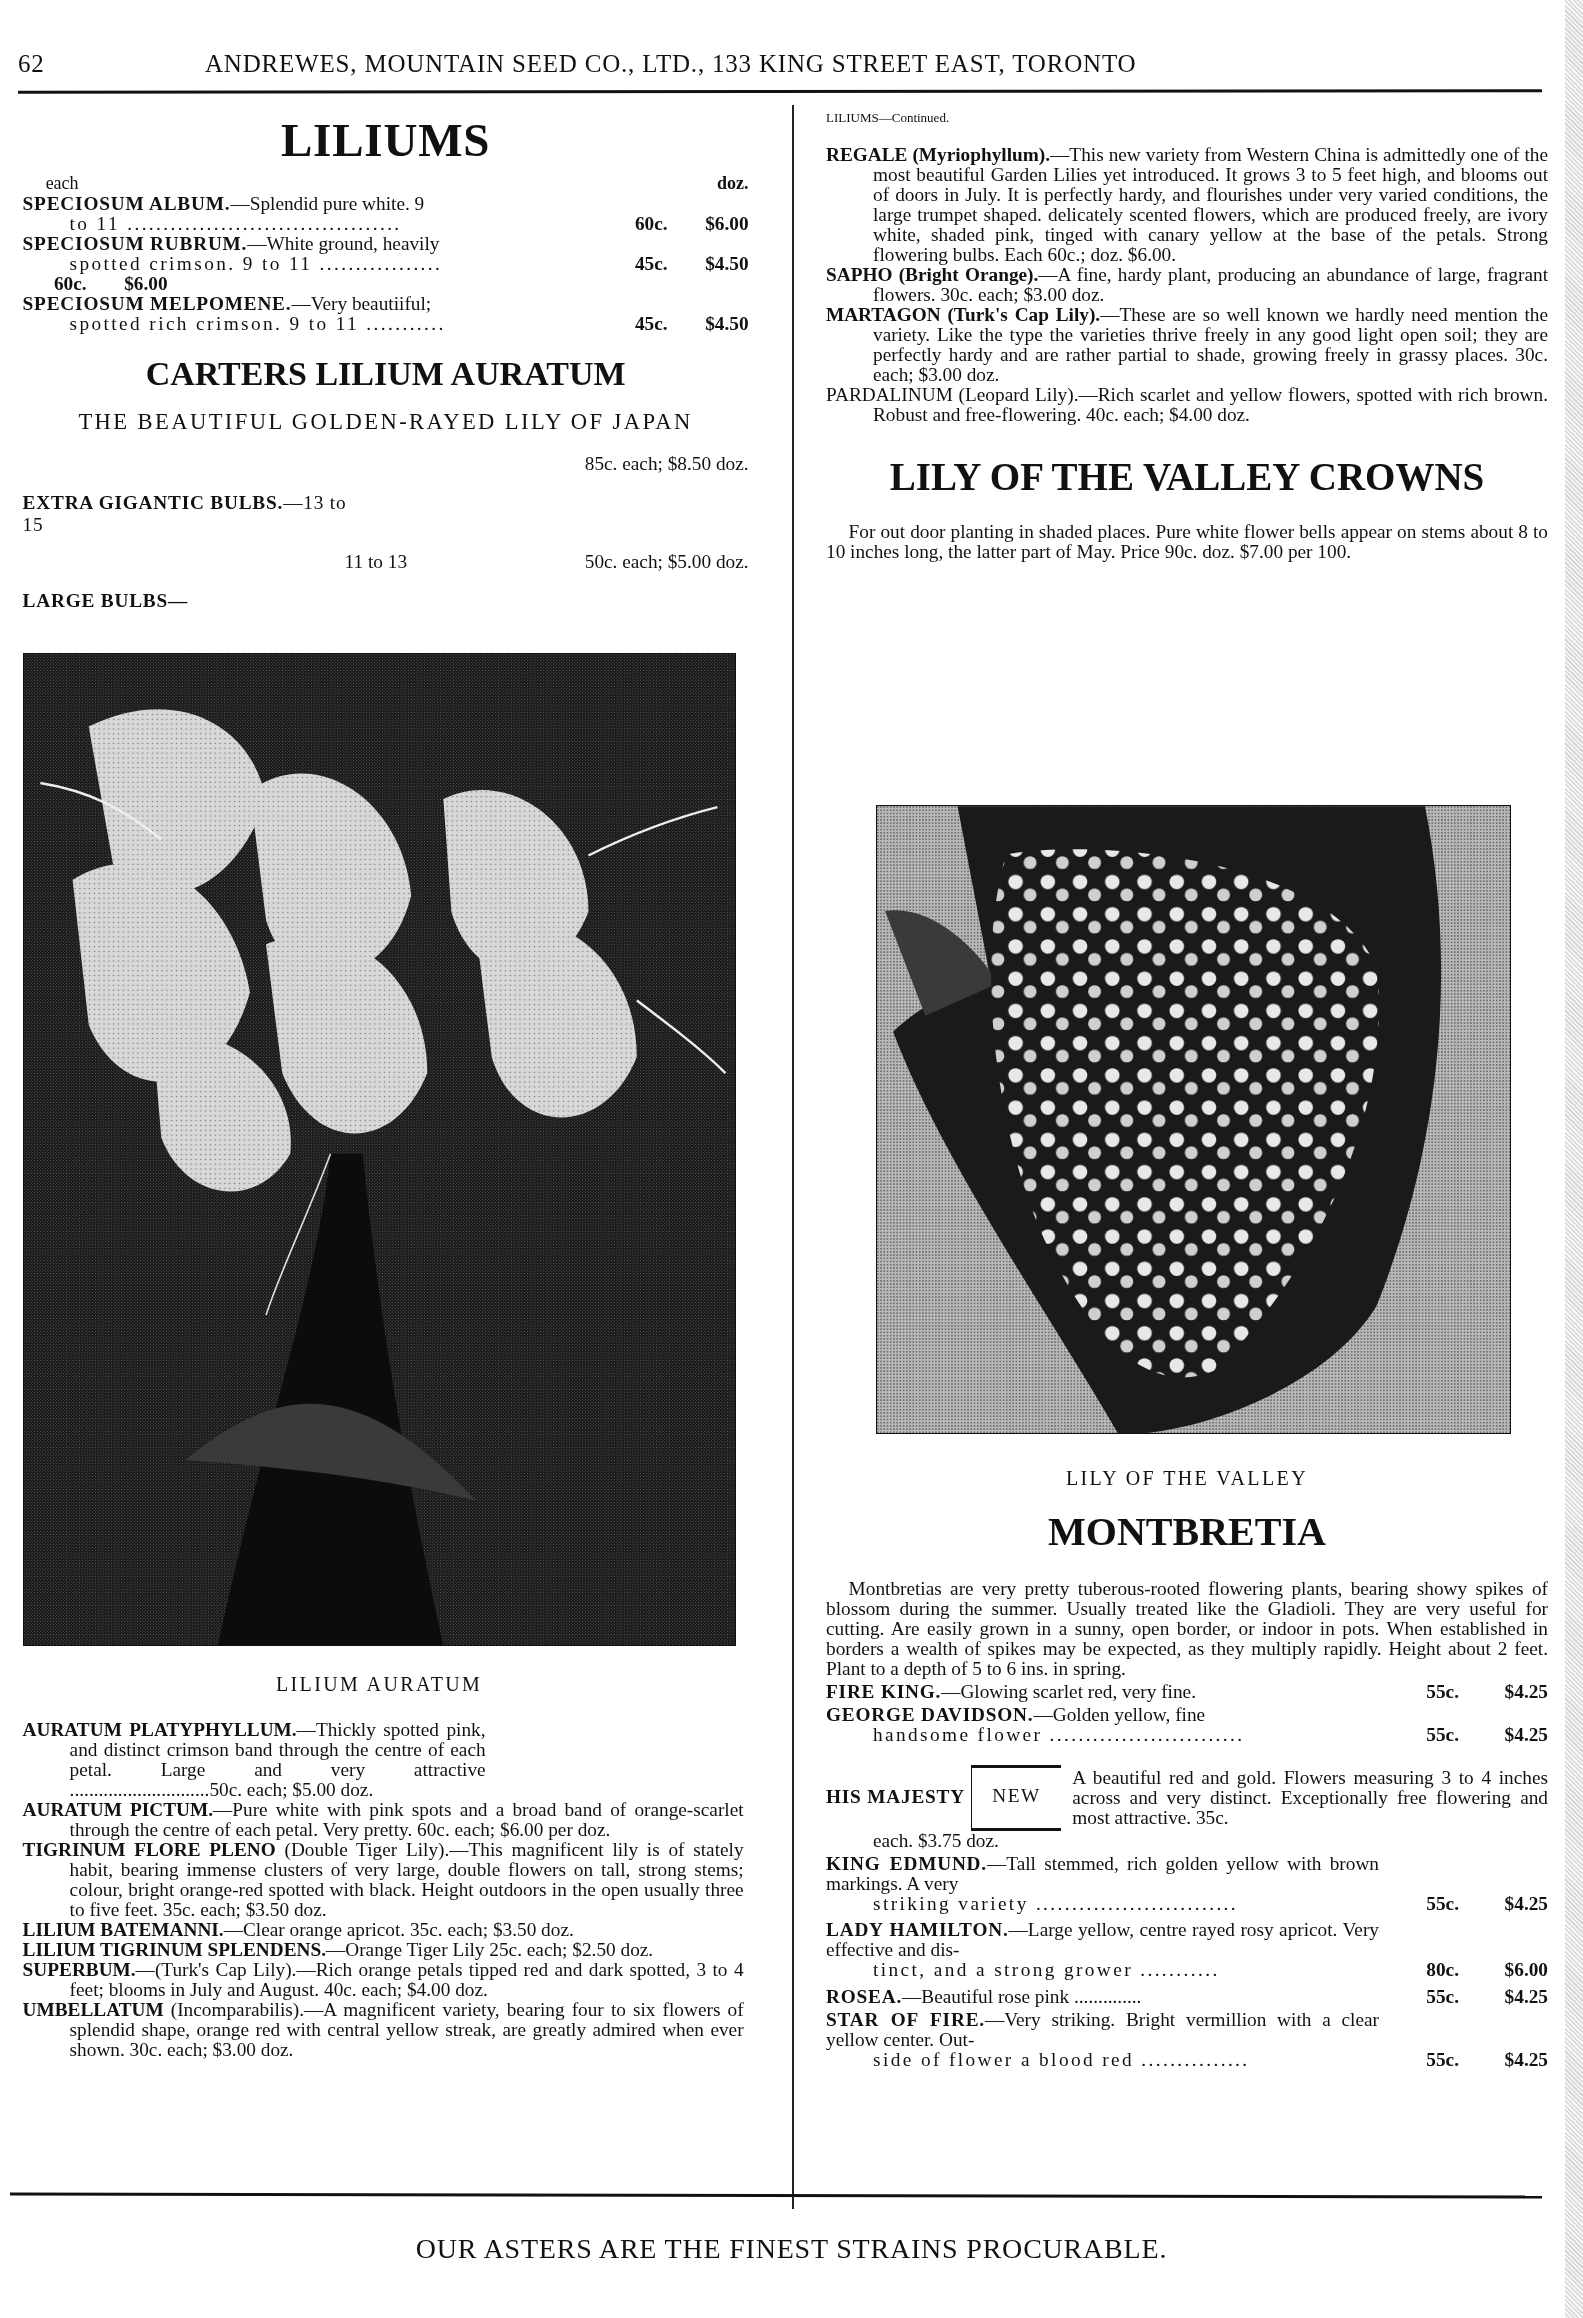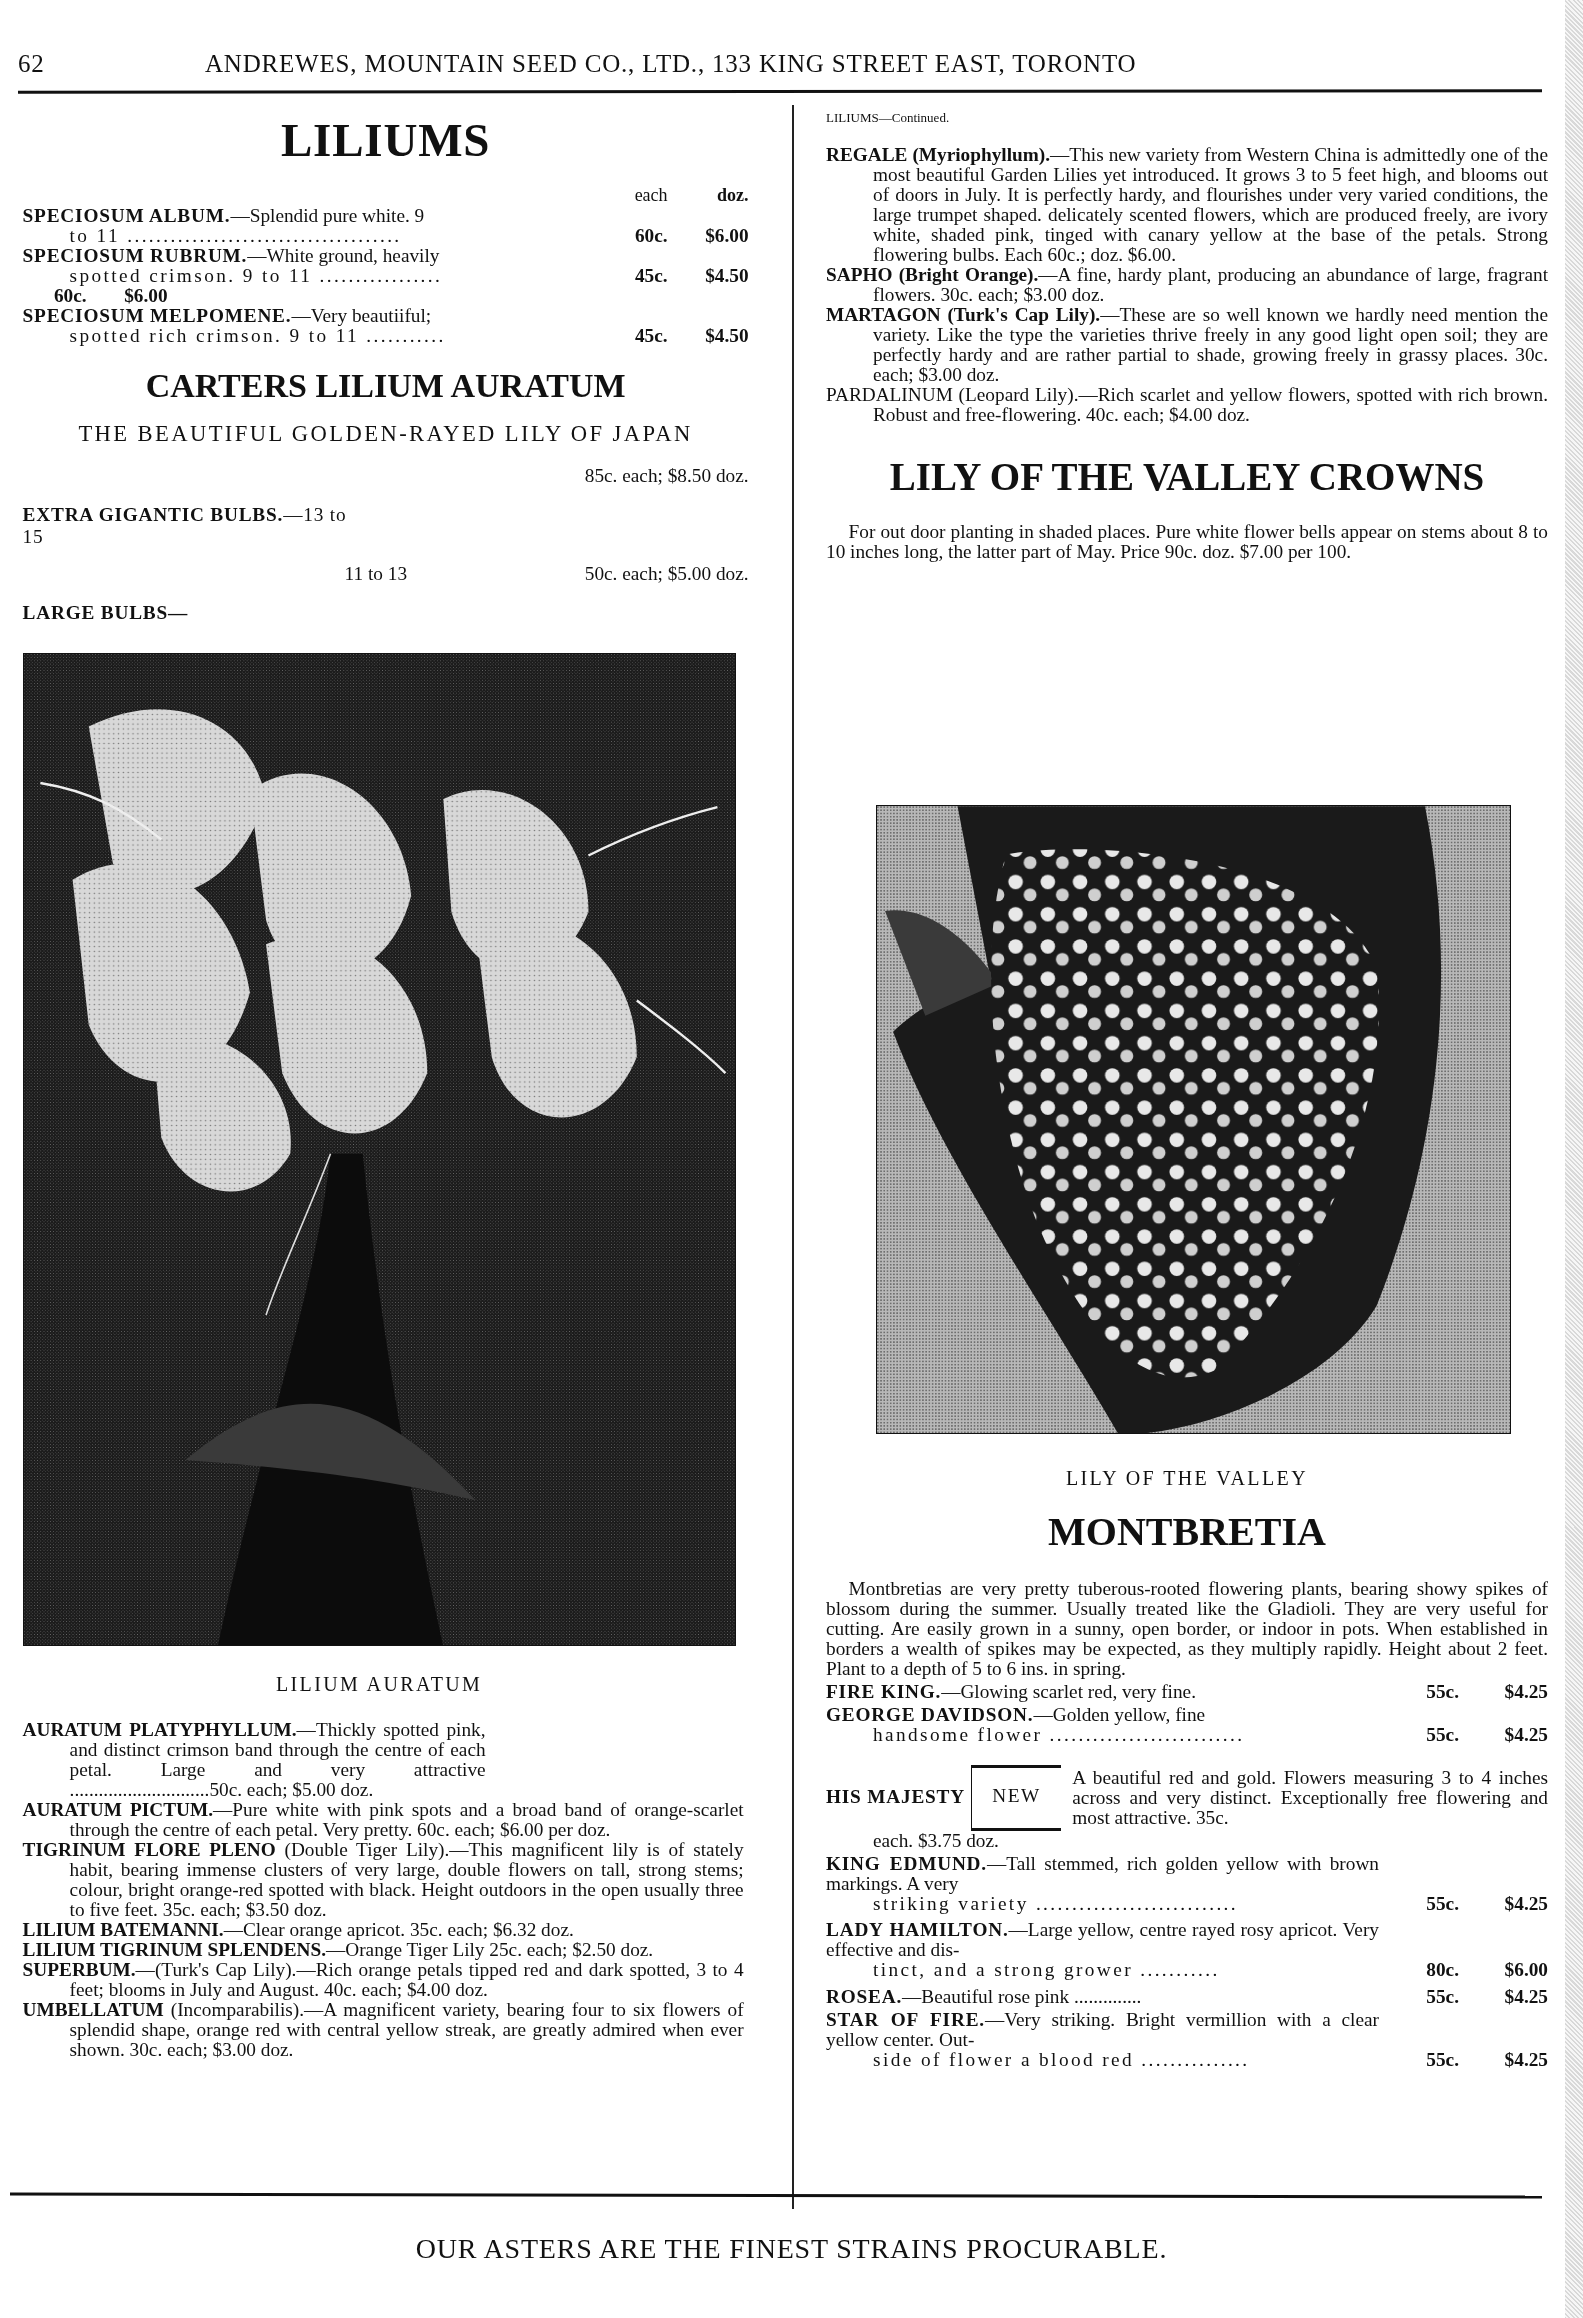--- a/index.html
+++ b/index.html
@@ -68,21 +68,21 @@
 <div class="running-head">
   <span class="page-no">62</span>
   <span class="title">ANDREWES, MOUNTAIN SEED CO., LTD., 133 KING STREET EAST, TORONTO</span>
 </div>
 <div class="rule-top"></div>
 <div class="col-divider"></div>
 
 <div class="left">
   <div class="h-big h1">LILIUMS</div>
 
-  <div class="price-head" style="margin-top:18px;">
+  <div class="price-head" style="margin-top:6px;justify-content:space-between;">
     <span style="width:56px;font-weight:normal;">each</span>
     <span style="width:81px;">doz.</span>
   </div>
 
   <div>
     <div class="entry-row item-priced">
       <div class="desc"><span class="name">SPECIOSUM ALBUM.</span><span>—Splendid pure white. 9</span><span class="cont dots">to 11 ......................................</span></div>
       <span class="p1" style="width:64px;">60c.</span>
       <span class="p2" style="width:81px;">$6.00</span>
     </div>
@@ -144,21 +144,21 @@
       <path d="M380 620 C 350 700, 320 760, 300 820" stroke="#ddd" stroke-width="2" fill="none"></path>
     </svg>
   </div>
 
   <div class="photo-caption" style="position:absolute;left:0;top:1568px;width:713px;">LILIUM AURATUM</div>
 
   <div style="position:absolute;left:0;top:1615px;width:721px;">
     <div class="para hang" style="padding-right:258px;"><span class="name">AURATUM PLATYPHYLLUM.</span><span>—Thickly spotted pink, and distinct crimson band through the centre of each petal. Large and very attractive .............................50c. each; $5.00 doz.</span></div>
     <div class="para hang"><span class="name">AURATUM PICTUM.</span><span>—Pure white with pink spots and a broad band of orange-scarlet through the centre of each petal. Very pretty. 60c. each; $6.00 per doz.</span></div>
     <div class="para hang"><span class="name">TIGRINUM FLORE PLENO</span><span> (Double Tiger Lily).—This magnificent lily is of stately habit, bearing immense clusters of very large, double flowers on tall, strong stems; colour, bright orange-red spotted with black. Height outdoors in the open usually three to five feet. 35c. each; $3.50 doz.</span></div>
-    <div class="para hang"><span class="name">LILIUM BATEMANNI.</span><span>—Clear orange apricot. 35c. each; $6.32 doz.</span></div>
+    <div class="para hang"><span class="name">LILIUM BATEMANNI.</span><span>—Clear orange apricot. 35c. each; $3.50 doz.</span></div>
     <div class="para hang"><span class="name">LILIUM TIGRINUM SPLENDENS.</span><span>—Orange Tiger Lily 25c. each; $2.50 doz.</span></div>
     <div class="para hang"><span class="name">SUPERBUM.</span><span>—(Turk's Cap Lily).—Rich orange petals tipped red and dark spotted, 3 to 4 feet; blooms in July and August. 40c. each; $4.00 doz.</span></div>
     <div class="para hang"><span class="name">UMBELLATUM</span><span> (Incomparabilis).—A magnificent variety, bearing four to six flowers of splendid shape, orange red with central yellow streak, are greatly admired when ever shown. 30c. each; $3.00 doz.</span></div>
   </div>
 </div>
 
 <div class="right">
   <div style="font-size:13px;margin-top:4.8px;">LILIUMS—Continued.</div>
 
   <div style="margin-top:19.3px;">

